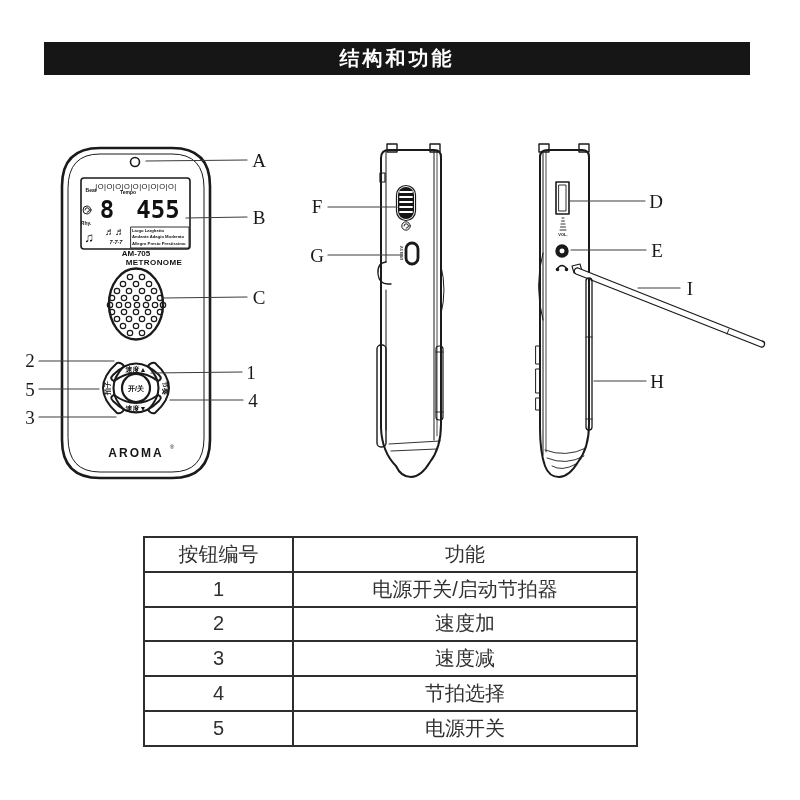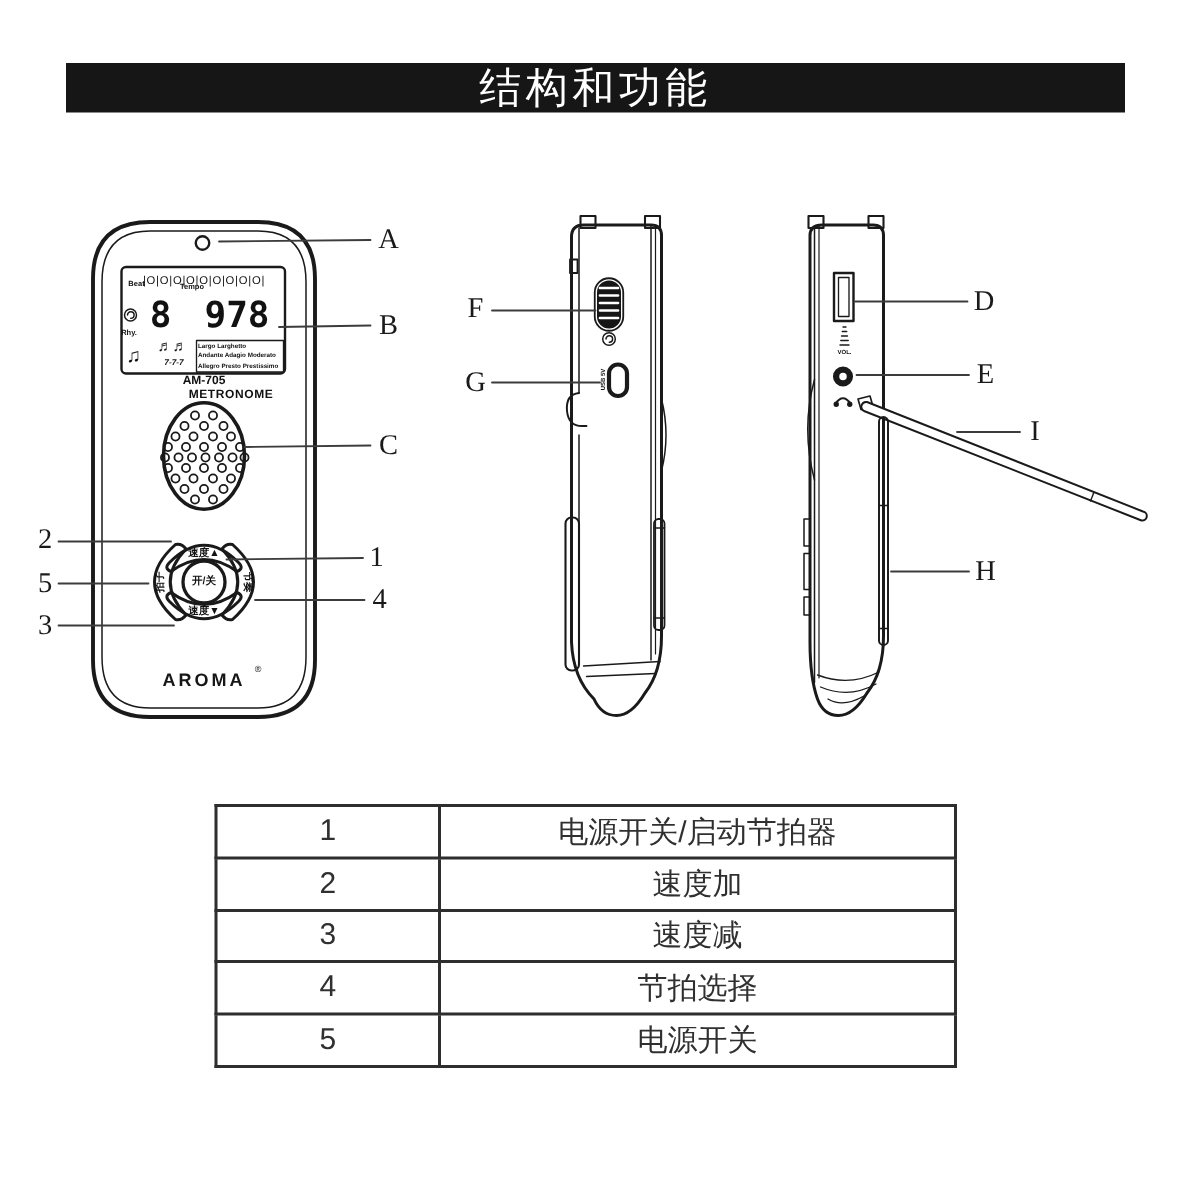--- a/index.html
+++ b/index.html
@@ -1,21 +1,21 @@
 <!DOCTYPE html>
 <html><head>
 <meta charset="utf-8">
 <style>
   html,body{margin:0;padding:0;background:#ffffff;}
   #page{position:relative;width:800px;height:800px;background:#ffffff;overflow:hidden;
         font-family:"Liberation Sans",sans-serif;color:#303030;}
   svg{position:absolute;left:0;top:0;}
   .banner{position:absolute;left:44px;top:42px;width:706px;height:33px;background:#161616;
           display:flex;align-items:center;justify-content:center;}
-  .banner span{color:#ffffff;font-size:28px;font-weight:normal;letter-spacing:3px;}
+  .banner span{color:#ffffff;font-size:20px;font-weight:bold;letter-spacing:3px;}
   .lbl{position:absolute;transform:translate(-50%,-50%);white-space:nowrap;line-height:1;}
   .co{font-family:"Liberation Serif",serif;font-size:19px;color:#1a1a1a;}
   .tiny{font-size:5px;font-weight:bold;color:#111;}
   .seg{font-family:"DejaVu Sans Mono",monospace;font-weight:bold;font-size:24px;color:#111;}
   .btn-lbl{font-size:7px;font-weight:bold;color:#111;}
   .rot-l{transform:translate(-50%,-50%) rotate(-90deg);}
   .rot-r{transform:translate(-50%,-50%) rotate(90deg);}
   .tempo-words{position:absolute;left:132px;top:228px;width:57px;}
   .tempo-words div{font-size:4.2px;font-weight:bold;color:#111;line-height:6.4px;white-space:nowrap;}
   .model{font-size:8px;font-weight:bold;color:#111;}
@@ -171,21 +171,21 @@
       <line x1="571" y1="250" x2="646" y2="250"></line>
       <line x1="638" y1="288" x2="680" y2="288"></line>
       <line x1="594" y1="381" x2="646" y2="381"></line>
     </g>
   </svg>
 
   <span class="lbl" style="left:136px;top:186.5px;font-size:7.5px;font-weight:normal;letter-spacing:0.5px;color:#111;">|O|O|O|O|O|O|O|O|O|</span>
   <span class="lbl tiny" style="left:91px;top:190px;">Beat</span>
   <span class="lbl seg" style="left:107px;top:210px;">8</span>
   <span class="lbl tiny" style="left:128px;top:192px;">Tempo</span>
-  <span class="lbl seg" style="left:158px;top:210px;">978</span>
+  <span class="lbl seg" style="left:158px;top:210px;">455</span>
   <span class="lbl tiny" style="left:86px;top:223px;">Rhy.</span>
   <span class="lbl" style="left:89px;top:237px;font-size:13px;color:#111;">♫</span>
   <span class="lbl" style="left:115px;top:232px;font-size:10px;color:#111;">♬♬</span>
   <span class="lbl" style="left:116px;top:243px;font-size:5.5px;font-weight:bold;font-style:italic;color:#111;">7-7-7</span>
   <div class="tempo-words">
     <div>Largo  Larghetto</div>
     <div>Andante Adagio Moderato</div>
     <div>Allegro Presto Prestissimo</div>
   </div>
   <span class="lbl model" style="left:136px;top:254px;">AM-705</span>
@@ -215,20 +215,24 @@
   <span class="lbl co" style="left:30px;top:417px;">3</span>
   <span class="lbl co" style="left:253px;top:400px;">4</span>
   <span class="lbl co" style="left:30px;top:389px;">5</span>
 
   <table class="ftable">
     <colgroup>
         <col style="width:149px">
         <col style="width:344px">
       </colgroup>
     <tbody>
+        <tr>
+      <td>按钮编号</td>
+      <td>功能</td>
+    </tr>
     <tr>
       <td>1</td>
       <td>电源开关/启动节拍器</td>
     </tr>
     <tr>
       <td>2</td>
       <td>速度加</td>
     </tr>
     <tr>
       <td>3</td>

